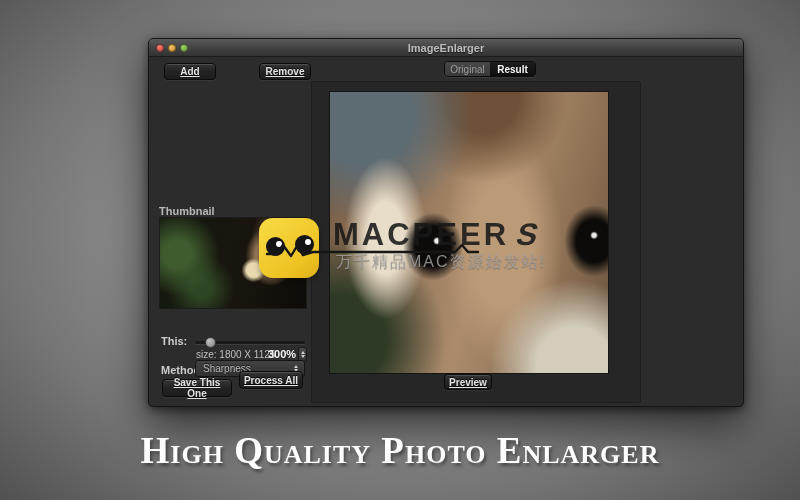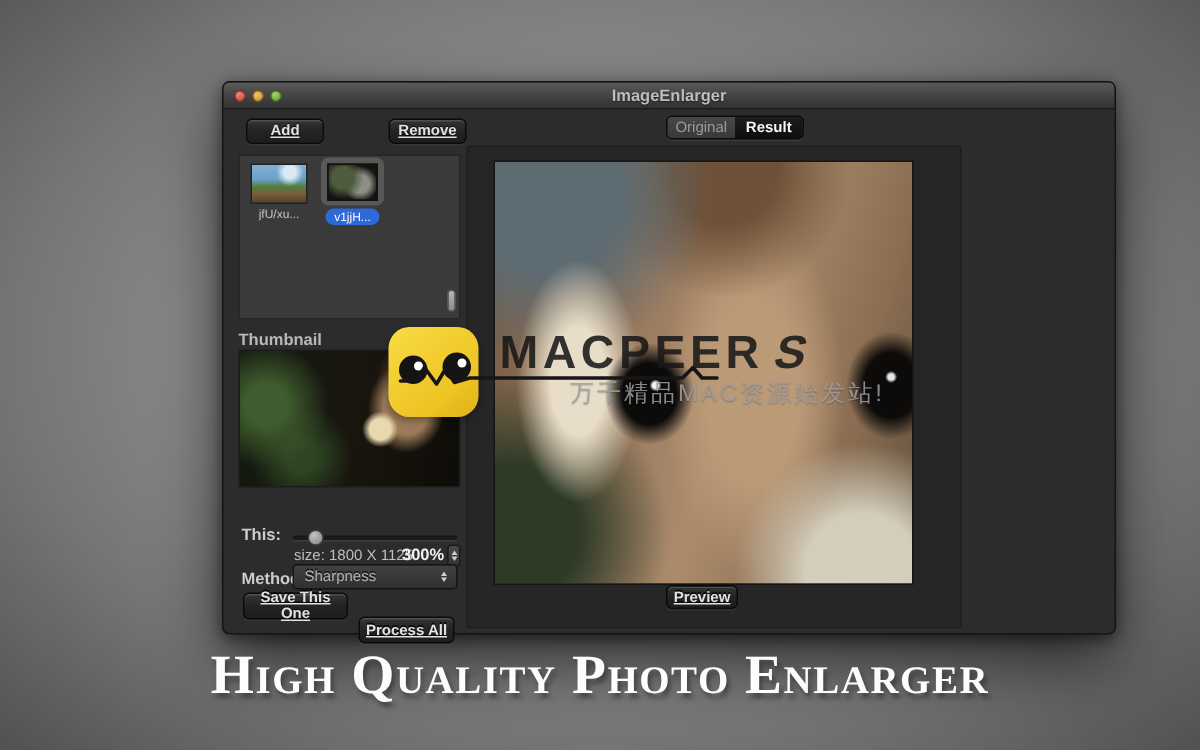--- a/index.html
+++ b/index.html
@@ -8,21 +8,20 @@
     font-family:"Liberation Sans", sans-serif;
     background: radial-gradient(ellipse 560px 380px at 50% 46%, #949494 0%, #8b8b8b 45%, #757575 70%, #525252 100%);
     position:relative;
   }
 
   
   .window {
     position:absolute; left:148px; top:38px; width:596px; height:369px;
     background:#2c2c2c; border:1px solid #141414; border-radius:5px;
     box-shadow:0 18px 45px rgba(0,0,0,0.65), 0 3px 10px rgba(0,0,0,0.5);
-    margin-top:16px;
   }
   .titlebar {
     position:absolute; left:0; top:0; right:0; height:18px;
     background:linear-gradient(#5a5a5a, #424242 55%, #323232);
     border-radius:4px 4px 0 0; border-bottom:1px solid #1b1b1b;
   }
   .title {
     position:absolute; left:0; right:0; top:3px; text-align:center;
     font-size:11px; font-weight:bold; color:#bdbdbd; text-shadow:0 1px 1px rgba(0,0,0,0.5);
   }
@@ -126,21 +125,21 @@
   .method-select {
     position:absolute; left:46px; top:321px; width:110px; height:17px;
     background:linear-gradient(#424242,#303030); border:1px solid #151515; border-radius:3px;
     display:flex; align-items:center; padding-left:7px;
     font-size:10px; color:#b5b5b5; text-shadow:0 -1px 0 rgba(0,0,0,0.6);
   }
   .method-arrows { position:absolute; right:3px; top:2px; bottom:2px; width:10px;
     display:flex; flex-direction:column; align-items:center; justify-content:center; gap:1px; }
 
   .save-btn    { left:13px; top:340px; width:70px; height:18px; }
-  .process-btn { left:90px; top:356px; width:64px; height:18px; }
+  .process-btn { left:90px; top:332px; width:64px; height:18px; }
 
   
   .segmented {
     position:absolute; left:295px; top:22px; height:16px; display:flex;
     border:1px solid #0c0c0c; border-radius:4px; overflow:hidden;
     box-shadow:0 1px 0 rgba(255,255,255,0.07);
   }
   .seg { width:45px; font-size:10px; display:flex; align-items:center; justify-content:center; }
   .seg.off { background:linear-gradient(#484848,#383838); color:#9b9b9b; }
   .seg.on  { background:linear-gradient(#1d1d1d,#0e0e0e); color:#f5f5f5; font-weight:bold; }
@@ -181,21 +180,21 @@
     right:3px; top:4px; }
   .wm-line { position:absolute; left:265px; top:240px; }
   .wm-brand {
     position:absolute; left:333px; top:217px;
     font-size:31px; font-weight:bold; letter-spacing:3px;
     color:rgba(24,24,24,0.88); font-family:"Liberation Sans", sans-serif;
   }
   .wm-brand .suffix { display:inline-block; transform:skewX(-14deg); margin-left:8px; }
   .wm-tagline {
     position:absolute; left:336px; top:252px; font-size:16px; letter-spacing:2px;
-    color:rgba(160,160,160,0.85); text-shadow:0 1px 1px rgba(0,0,0,0.25);margin-left:44px;
+    color:rgba(160,160,160,0.85); text-shadow:0 1px 1px rgba(0,0,0,0.25);
   }
 
   
   .caption {
     position:absolute; left:0; right:0; top:429px; text-align:center;
     font-family:"Liberation Serif", "DejaVu Serif", serif;
     font-variant:small-caps; font-weight:bold; font-size:37px; letter-spacing:1px;
     color:#fdfdfd; text-shadow:2px 3px 3px rgba(40,40,40,0.55);
   }
 </style>
@@ -209,35 +208,20 @@
       <div class="light red"></div>
       <div class="light yel"></div>
       <div class="light grn"></div>
     </div>
     <div class="title">ImageEnlarger</div>
   </div>
 
   <div class="btn add-btn">Add</div>
   <div class="btn remove-btn">Remove</div>
 
-  <div class="thumb-list">
-    <div class="thumb-item1">
-      <div class="pic"></div>
-      <div class="thumb-label">jfU/xu...</div>
-    </div>
-    <div class="thumb-item2">
-      <div class="sel-box">
-        <div class="pic"></div>
-      </div>
-      <span class="thumb-label selected">v1jjH...</span>
-    </div>
-    <div class="scrollbar-track">
-      <div class="scrollbar-thumb"></div>
-    </div>
-  </div>
 
   <div class="section-label">Thumbnail</div>
 
   <div class="preview-thumb"></div>
 
   <div class="ctl-label zoom-label">This:</div>
   <div class="slider">
     <div class="slider-thumb"></div>
   </div>
 

